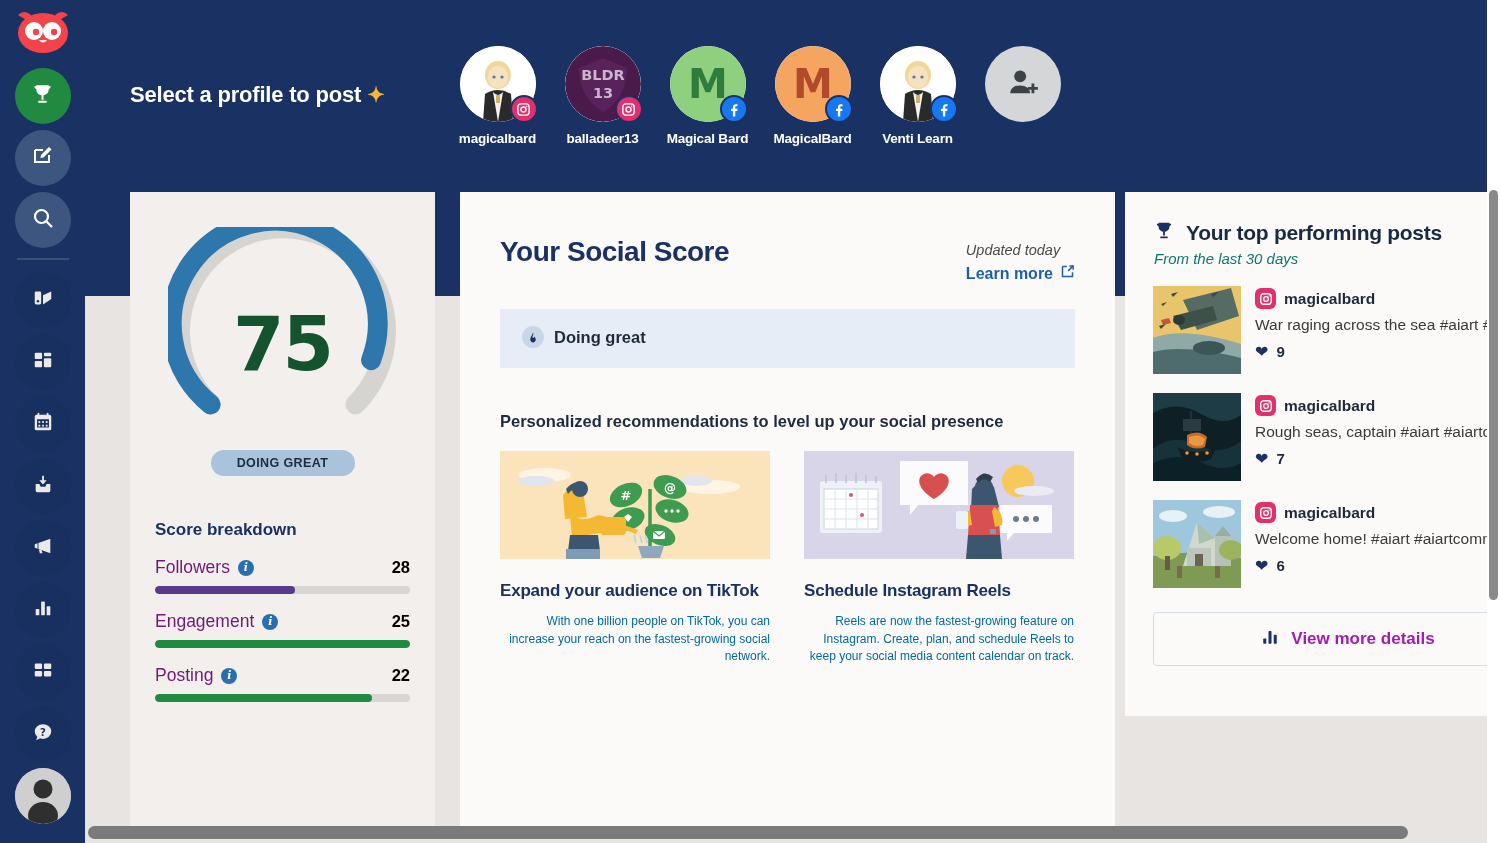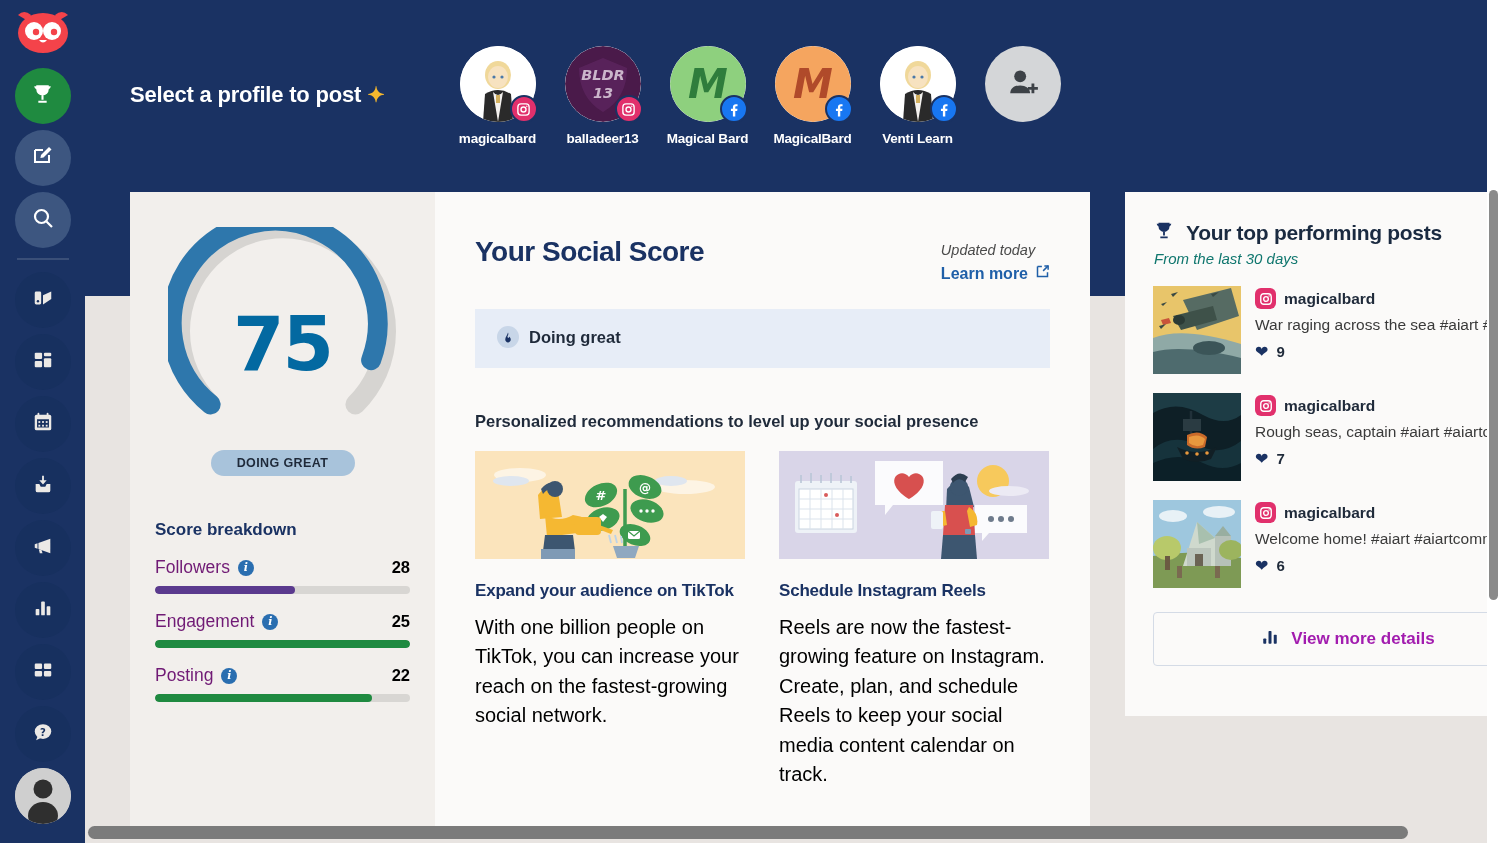--- a/index.html
+++ b/index.html
@@ -54,21 +54,21 @@
     color: #ffffff; font-size: 22px; font-weight: bold;
     letter-spacing: -0.2px; white-space: nowrap;
   }
   .sparkle { color: #f5b82e; font-size: 21px; margin-left: 6px; }
 
   .profiles {
     position: absolute; left: 370px; top: 46px;
     display: flex; gap: 20px; align-items: flex-start;
   }
   .profile { width: 85px; display: flex; flex-direction: column; align-items: center; }
-  .pf-ring { position: relative; width: 76px; height: 76px; font-style: italic; }
+  .pf-ring { position: relative; width: 76px; height: 76px; }
   .pf-img {
     width: 76px; height: 76px; border-radius: 50%;
     overflow: hidden; background: #fff; position: relative;
   }
   .pf-badge {
     position: absolute; right: -2px; bottom: -1px;
     width: 28px; height: 28px; border-radius: 50%;
     display: flex; align-items: center; justify-content: center;
     border: 2px solid #1a3263;
   }
@@ -84,21 +84,21 @@
   }
 
   
   .score-panel {
     position: absolute; left: 130px; top: 192px; width: 305px; height: 638px;
     background: #f2efec; z-index: 10; padding: 28px 25px 0 25px;
   }
   .gauge-wrap { position: relative; width: 230px; height: 215px; margin: 7px auto 0 auto; }
   .gauge-num {
     position: absolute; left: 0; right: 0; top: 74px; text-align: center;
-    font-size: 74px; font-weight: bold; color: #0369a1; letter-spacing: -2px;
+    font-size: 74px; font-weight: bold; color: #14532d; letter-spacing: -2px;
     font-family: "DejaVu Sans", sans-serif;
   }
   .pill {
     margin: 8px auto 0 auto; width: 144px; height: 26px; border-radius: 13px;
     background: #a8c3db; display: flex; align-items: center; justify-content: center;
     color: #1f2a3a; font-size: 12.5px; font-weight: bold; letter-spacing: 0.4px;
   }
   .breakdown-title {
     margin-top: 44px; color: #1a3263; font-size: 17px; font-weight: bold;
   }
@@ -112,21 +112,21 @@
     margin-left: 8px; font-family: "DejaVu Serif", serif;
   }
   .bd-val { margin-left: auto; font-size: 16.5px; font-weight: bold; color: #000000; }
   .bar-bg {
     margin-top: 8px; height: 8px; border-radius: 4px; background: #d8d6d3; overflow: hidden;
   }
   .bar-fill { height: 100%; border-radius: 4px; }
 
   
   .main-card {
-    position: absolute; left: 435px; top: 192px; width: 655px; height: 638px;
+    position: absolute; left: 460px; top: 192px; width: 655px; height: 638px;
     background: #fbfaf9; z-index: 10; padding: 44px 40px 0 40px;
   }
   .mc-top { display: flex; align-items: flex-start; }
   .mc-title {
     color: #1a3263; font-size: 28px; font-weight: bold; letter-spacing: -0.5px;
   }
   .mc-right { margin-left: auto; text-align: left; padding-top: 6px; }
   .updated { color: #4a4a4a; font-size: 14.5px; font-style: italic; }
   .learn {
     color: #1f5fa8; font-size: 16px; font-weight: bold; margin-top: 6px;
@@ -148,21 +148,21 @@
   .recs-title {
     margin-top: 44px; color: #1f2a3a; font-size: 16.5px; font-weight: bold;
   }
   .recs { display: flex; gap: 34px; margin-top: 20px; }
   .rec { width: 270px; }
   .rec-img { width: 270px; height: 108px; position: relative; overflow: hidden; }
   .rec-h {
     margin-top: 22px; color: #1a3263; font-size: 17px; font-weight: bold;
     letter-spacing: -0.2px;
   }
-  .rec-p { margin-top: 12px; color: #000000; font-size: 20px; line-height: 1.47; }
+  .rec-p { margin-top: 12px; color: #0369a1; font-size: 12px; line-height: 1.47; text-align: right; }
 
   
   .right-panel {
     position: absolute; left: 1125px; top: 192px; width: 408px; height: 524px;
     background: #fbfaf9; z-index: 12; padding: 28px 0 0 28px;
     overflow: hidden;
   }
   .rp-head { display: flex; align-items: center; gap: 11px; }
   .rp-title { color: #1a2a40; font-size: 21px; font-weight: bold; letter-spacing: -0.3px; }
   .rp-sub { margin-top: 4px; margin-left: 1px; color: #0f766e; font-size: 15px; font-style: italic; }

